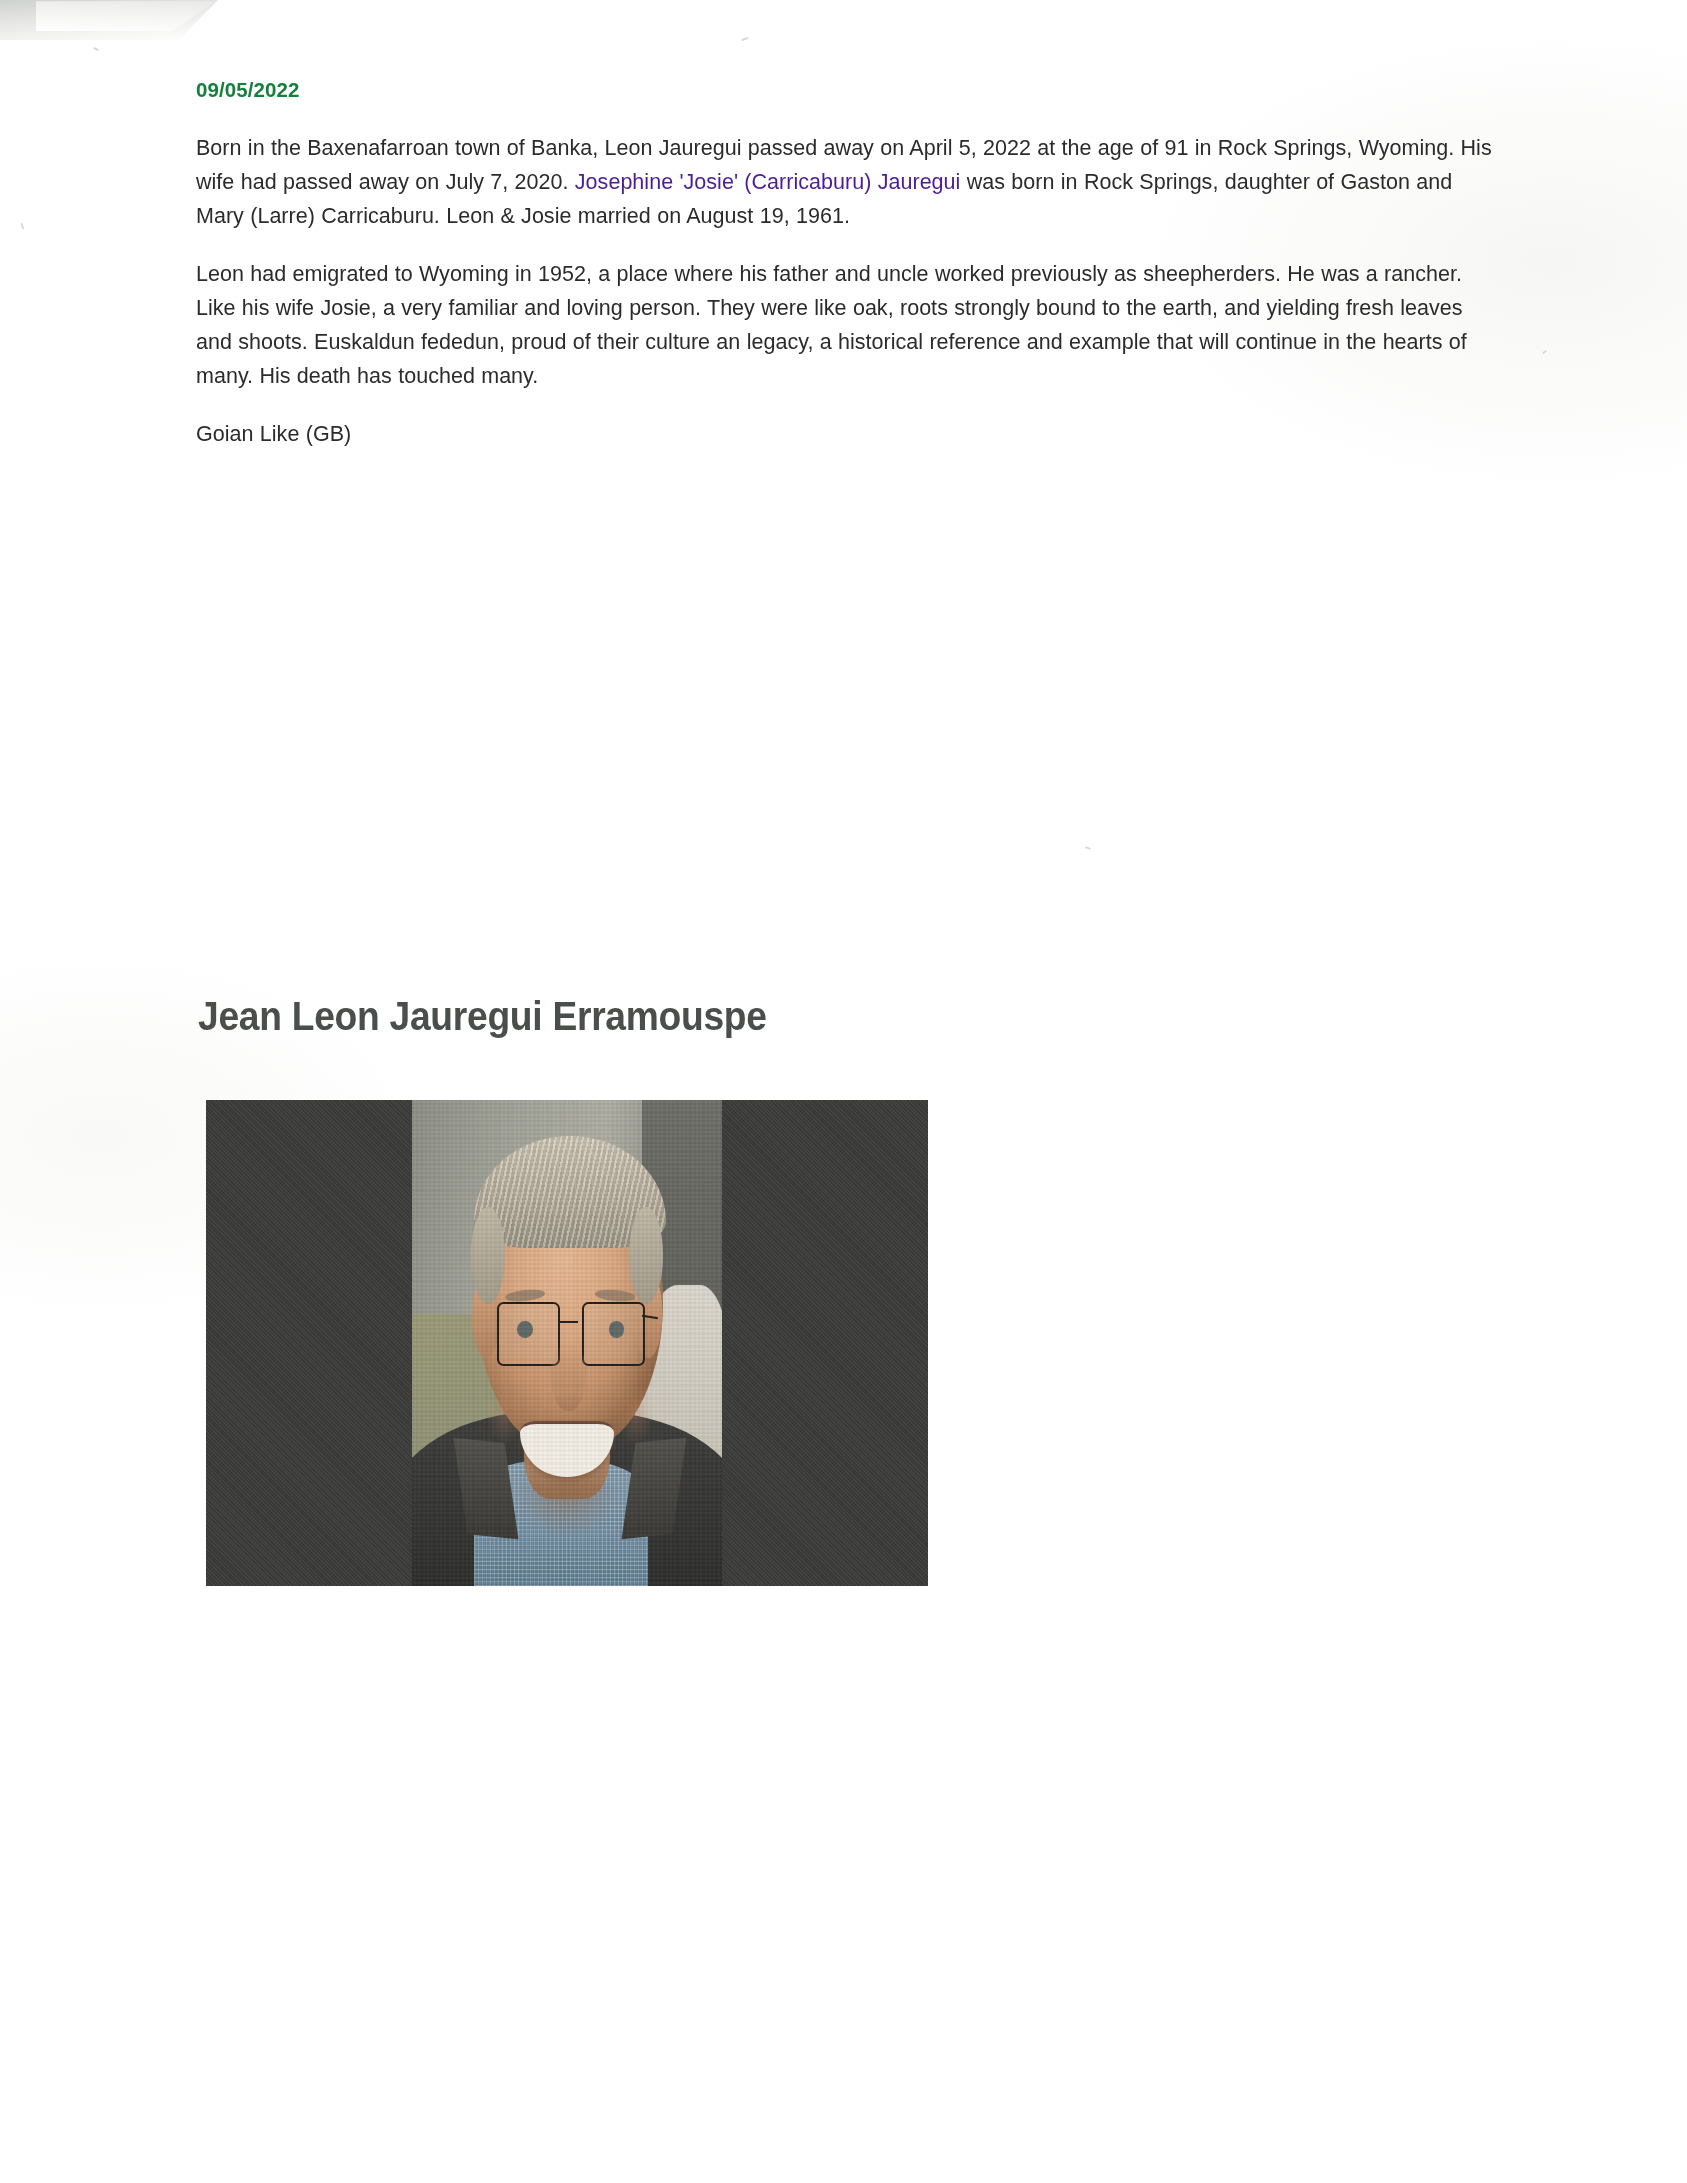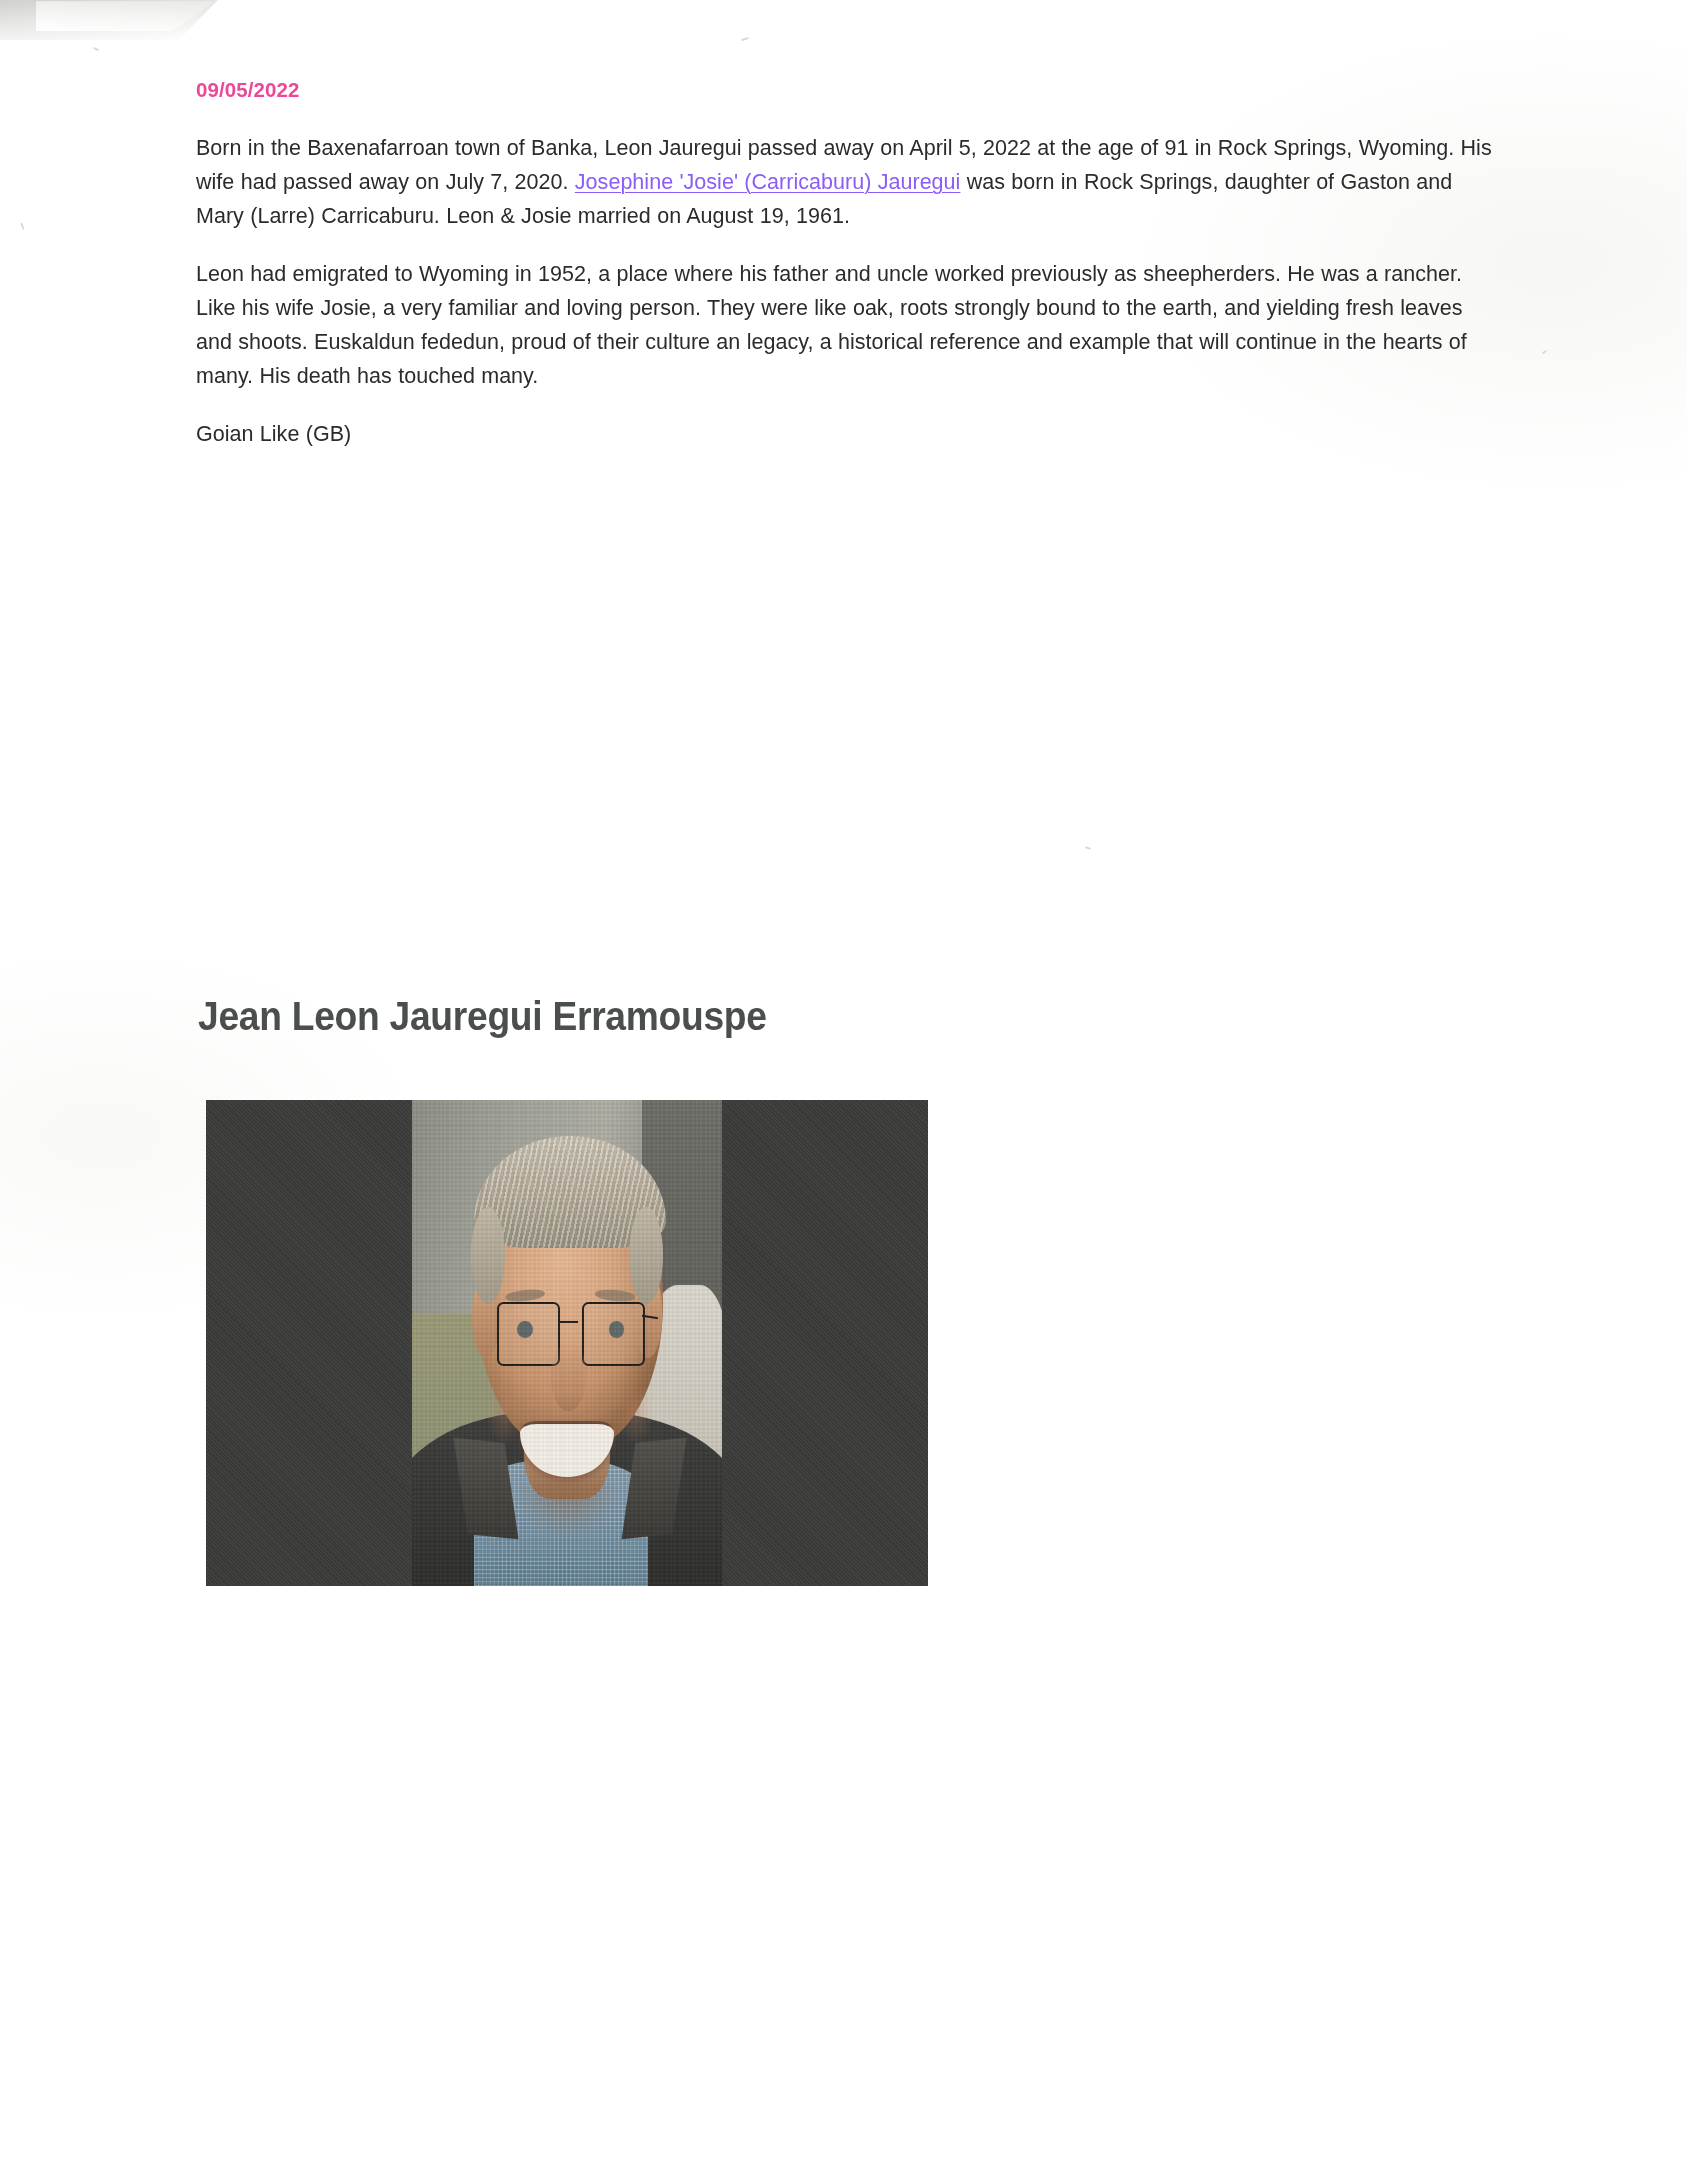--- a/index.html
+++ b/index.html
@@ -56,44 +56,43 @@
 
   
   .content {
     position: absolute;
     left: 196px;
     top: 79px;
     width: 1297px;
   }
 
   .doc-date {
-    color: #ec4899;
+    color: #15803d;
     font-size: 20.5px;
     font-weight: 600;
     letter-spacing: 0.1px;
     margin: 0 0 29px 0;
     line-height: 1.1;
   }
 
   .para {
     font-size: 21.5px;
     line-height: 34px;
     color: #2b2b2b;
     margin: 0 0 24px 0;
     text-align: left;
     letter-spacing: 0.03px;
     word-spacing: 0.3px;
   }
   .para:last-of-type { margin-bottom: 0; }
 
   .ulink {
-    text-decoration: underline;
     text-underline-offset: 3.3px;
     text-decoration-thickness: 1.3px;
-    color: #8b5cf6;
+    color: #4c1d95;
   }
 
   .name-heading {
     position: absolute;
     left: 198px;
     top: 996px;
     font-size: 40px;
     font-weight: 700;
     color: #4a4f4c;
     letter-spacing: -0.3px;

